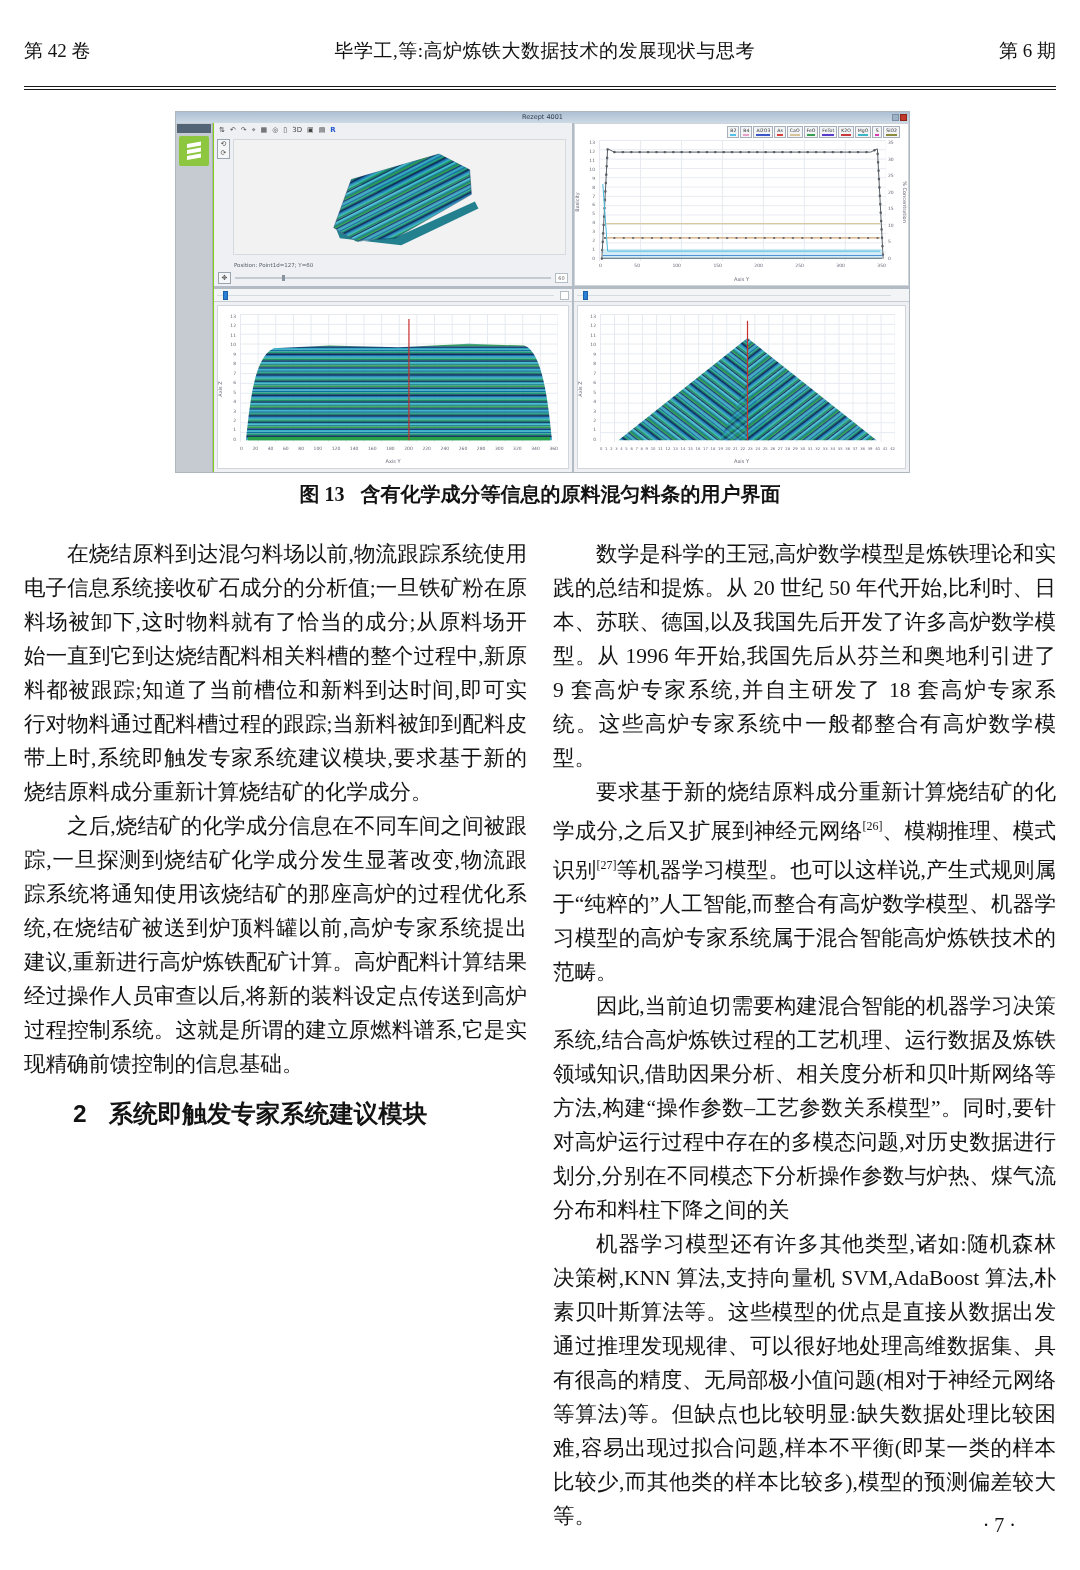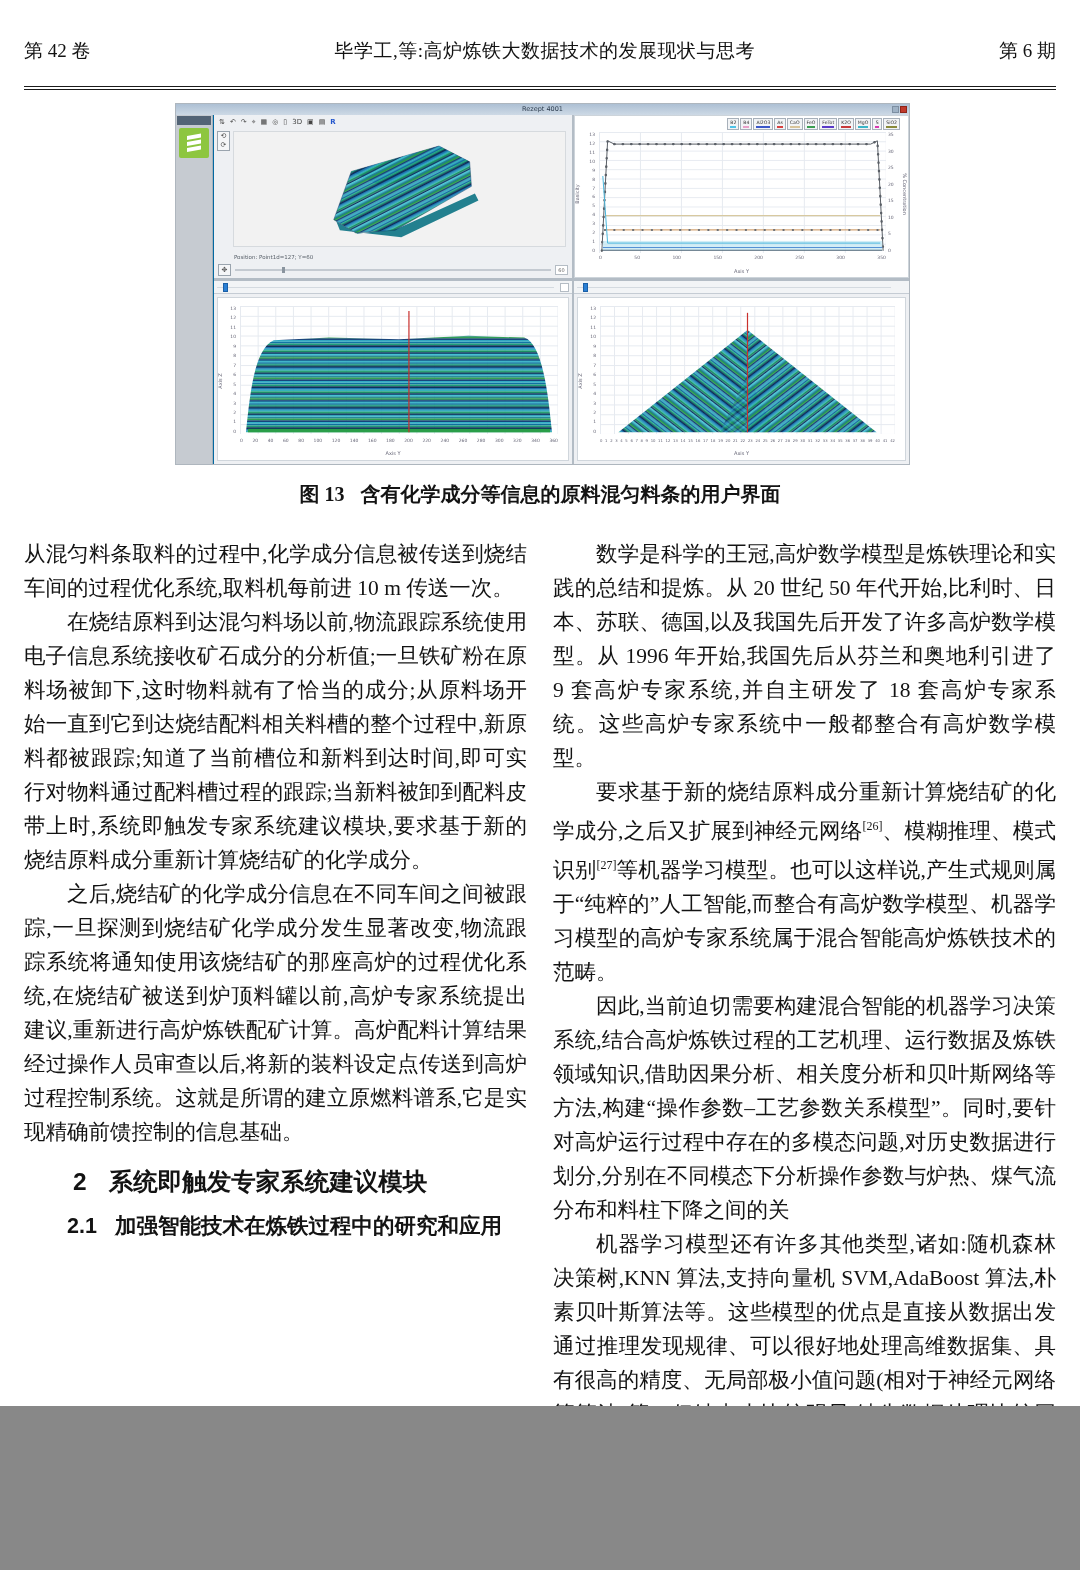--- a/index.html
+++ b/index.html
@@ -1,32 +1,32 @@
 <!DOCTYPE html>
 <html><head>
 <meta charset="utf-8">
 <style>
   * { box-sizing: border-box; margin: 0; padding: 0; }
   html,body { background:#888; }
   .page {
-    position: relative; width: 1080px; height: 1406px; margin: 0 auto;
+    position: relative; width: 1080px; height: 1570px; margin: 0 auto;
     background: #fff; color:#131313;
     font-family: "Liberation Serif","DejaVu Serif",serif;
     overflow: hidden;
   }
   
   .jheader { position:absolute; top:38px; left:24px; right:24px;
     display:flex; justify-content:space-between; align-items:baseline; font-size:19px; }
   .jheader .center { flex:1; text-align:center; letter-spacing:.5px; }
   .double-rule { position:absolute; top:86px; left:24px; right:24px; height:4px;
     border-top:1.6px solid #1b1b1b; border-bottom:1.6px solid #1b1b1b; }
 
   
-  .fig-window { position:absolute; left:175px; top:103px; width:735px; height:362px;
-    background:#0369a1; border:1px solid #aeb6be;
+  .fig-window { position:absolute; left:175px; top:111px; width:735px; height:362px;
+    background:#84cc16; border:1px solid #aeb6be;
     font-family:"DejaVu Sans","Liberation Sans",sans-serif; color:#333; }
   .titlebar { position:absolute; top:0; left:0; right:0; height:11px;
     background:linear-gradient(#adc0d4,#cdd9e5); display:flex; align-items:center; }
   .tb-title { flex:1; text-align:center; font-size:6.5px; color:#2a3a4c; line-height:11px; }
   .tb-btns { position:absolute; right:2px; top:2px; display:flex; gap:1px; }
   .tb-min { width:7px; height:7px; background:#9fb2c5; border:1px solid #7d8fa2; display:inline-block; }
   .tb-close { width:7px; height:7px; background:#c0392b; border:1px solid #8e2418; display:inline-block; }
   .fig-body { position:absolute; top:11px; left:0; right:0; bottom:0; }
   .side { position:absolute; left:0; top:0; width:37px; bottom:0; background:#c6cbd1; border-right:1px solid #a8b1ba; }
   .side-tab { position:absolute; left:1px; top:1px; right:1px; height:9px; background:#536476; }
@@ -438,25 +438,23 @@
       </div>
     </div>
   </div>
 
   <div class="caption">
     <span class="cap-label">图 13</span><span>含有化学成分等信息的原料混匀料条的用户界面</span>
   </div>
 
   <div class="columns">
     <div class="col">
-      <p class="noindent">从混匀料条取料的过程中,化学成分信息被传送到烧结车间的过程优化系统,取料机每前进 10 m 传送一次。</p>
       <p>在烧结原料到达混匀料场以前,物流跟踪系统使用电子信息系统接收矿石成分的分析值;一旦铁矿粉在原料场被卸下,这时物料就有了恰当的成分;从原料场开始一直到它到达烧结配料相关料槽的整个过程中,新原料都被跟踪;知道了当前槽位和新料到达时间,即可实行对物料通过配料槽过程的跟踪;当新料被卸到配料皮带上时,系统即触发专家系统建议模块,要求基于新的烧结原料成分重新计算烧结矿的化学成分。</p>
       <p>之后,烧结矿的化学成分信息在不同车间之间被跟踪,一旦探测到烧结矿化学成分发生显著改变,物流跟踪系统将通知使用该烧结矿的那座高炉的过程优化系统,在烧结矿被送到炉顶料罐以前,高炉专家系统提出建议,重新进行高炉炼铁配矿计算。高炉配料计算结果经过操作人员审查以后,将新的装料设定点传送到高炉过程控制系统。这就是所谓的建立原燃料谱系,它是实现精确前馈控制的信息基础。</p>
       <p class="sec-h2"><span class="num">2</span><span>系统即触发专家系统建议模块</span></p>
-      <p class="sec-h3"><span class="num">2.1</span><span>加强智能技术在炼铁过程中的研究和应用</span></p>
     </div>
     <div class="col">
       <p>数学是科学的王冠,高炉数学模型是炼铁理论和实践的总结和提炼。从 20 世纪 50 年代开始,比利时、日本、苏联、德国,以及我国先后开发了许多高炉数学模型。从 1996 年开始,我国先后从芬兰和奥地利引进了 9 套高炉专家系统,并自主研发了 18 套高炉专家系统。这些高炉专家系统中一般都整合有高炉数学模型。</p>
       <p><span>要求基于新的烧结原料成分重新计算烧结矿的化学成分,之后又扩展到神经元网络</span><sup class="ref">[26]</sup><span>、模糊推理、模式识别</span><sup class="ref">[27]</sup><span>等机器学习模型。也可以这样说,产生式规则属于“纯粹的”人工智能,而整合有高炉数学模型、机器学习模型的高炉专家系统属于混合智能高炉炼铁技术的范畴。</span></p>
       <p>因此,当前迫切需要构建混合智能的机器学习决策系统,结合高炉炼铁过程的工艺机理、运行数据及炼铁领域知识,借助因果分析、相关度分析和贝叶斯网络等方法,构建“操作参数–工艺参数关系模型”。同时,要针对高炉运行过程中存在的多模态问题,对历史数据进行划分,分别在不同模态下分析操作参数与炉热、煤气流分布和料柱下降之间的关</p>
       <p>机器学习模型还有许多其他类型,诸如:随机森林决策树,KNN 算法,支持向量机 SVM,AdaBoost 算法,朴素贝叶斯算法等。这些模型的优点是直接从数据出发通过推理发现规律、可以很好地处理高维数据集、具有很高的精度、无局部极小值问题(相对于神经元网络等算法)等。但缺点也比较明显:缺失数据处理比较困难,容易出现过拟合问题,样本不平衡(即某一类的样本比较少,而其他类的样本比较多),模型的预测偏差较大等。</p>
     </div>
   </div>
 
   <div class="page-num">· 7 ·</div>

